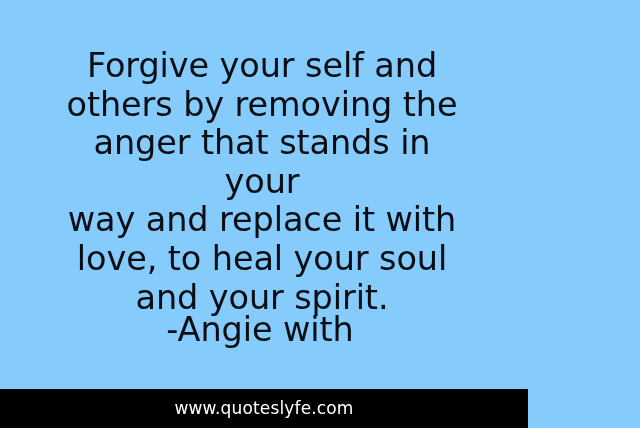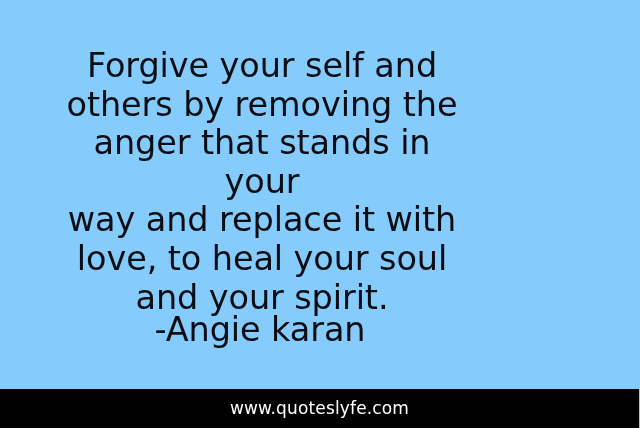--- a/index.html
+++ b/index.html
@@ -56,21 +56,21 @@
     font-size: 33.5px;
     line-height: 38.6px;
     font-weight: 400;
     letter-spacing: -0.1px;
   }
 
   .footer-bar {
     position: absolute;
     left: 0;
     bottom: 0;
-    width: 639px;
+    width: 528px;
     height: 39px;
     background: #000000;
     display: flex;
     align-items: center;
     justify-content: center;
   }
 
   .footer-url {
     color: #ffffff;
     font-size: 17px;
@@ -87,21 +87,21 @@
 
   <div class="quote-body">
 
     <p class="quote-text">Forgive your self and
 others by removing the
 anger that stands in your
 way and replace it with
 love, to heal your soul
 and your spirit.</p>
 
-    <p class="quote-attribution">-Angie karan</p>
+    <p class="quote-attribution">-Angie with</p>
 
   </div>
 
   <div class="footer-bar">
     <span class="footer-url">www.quoteslyfe.com</span>
   </div>
 
 </div>
 
 </body></html>

